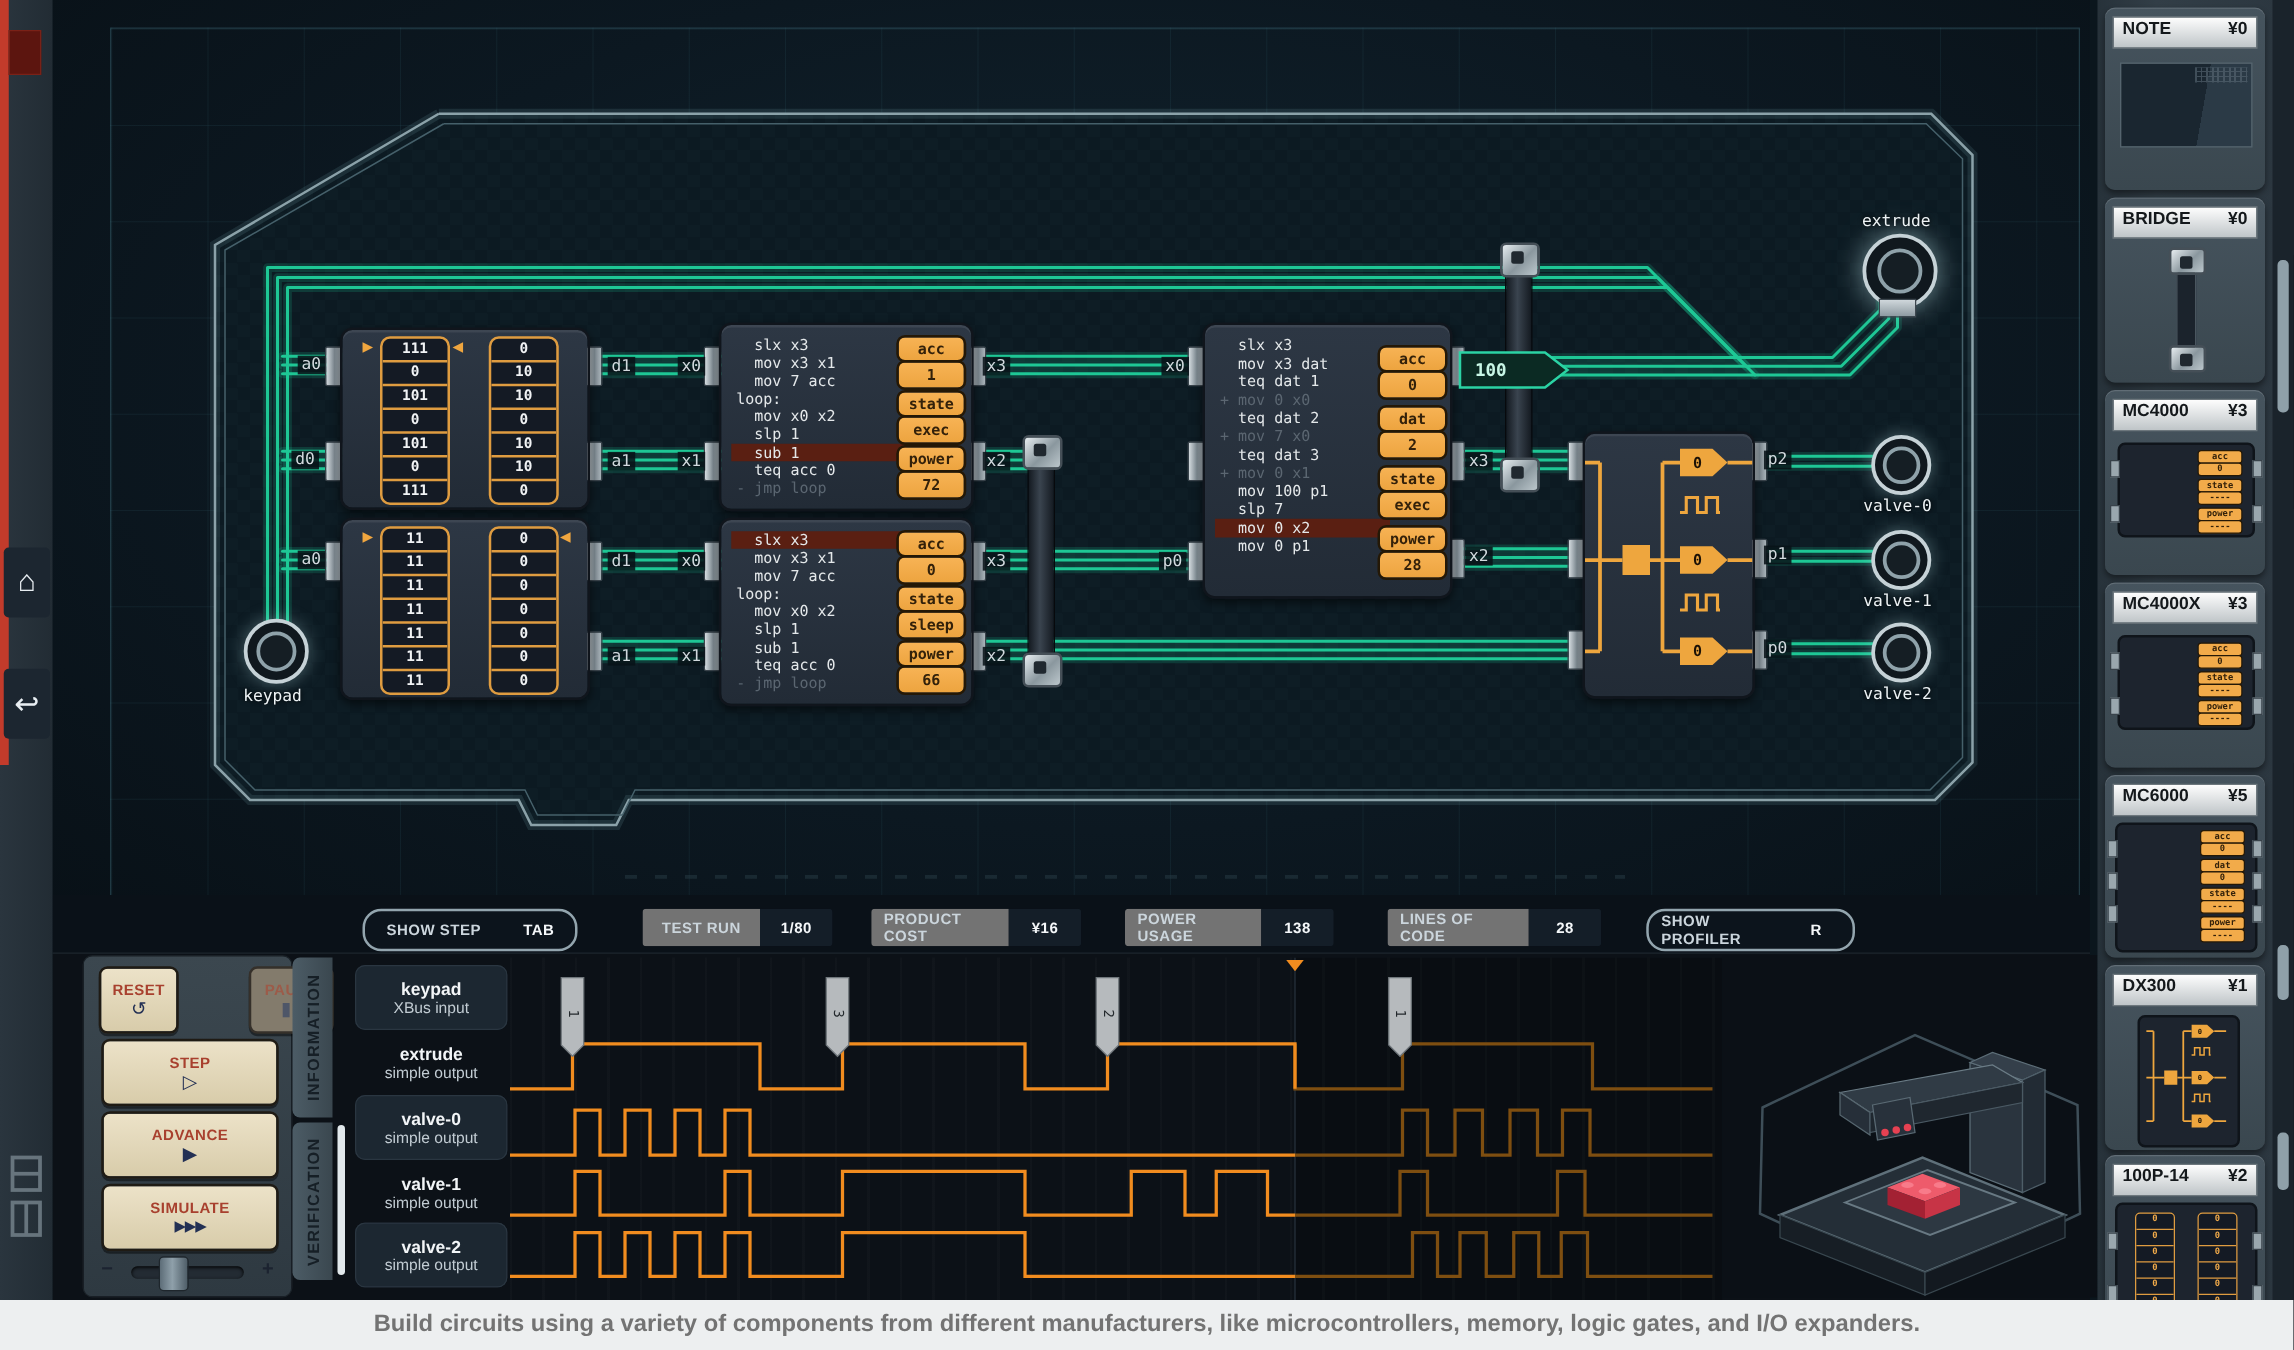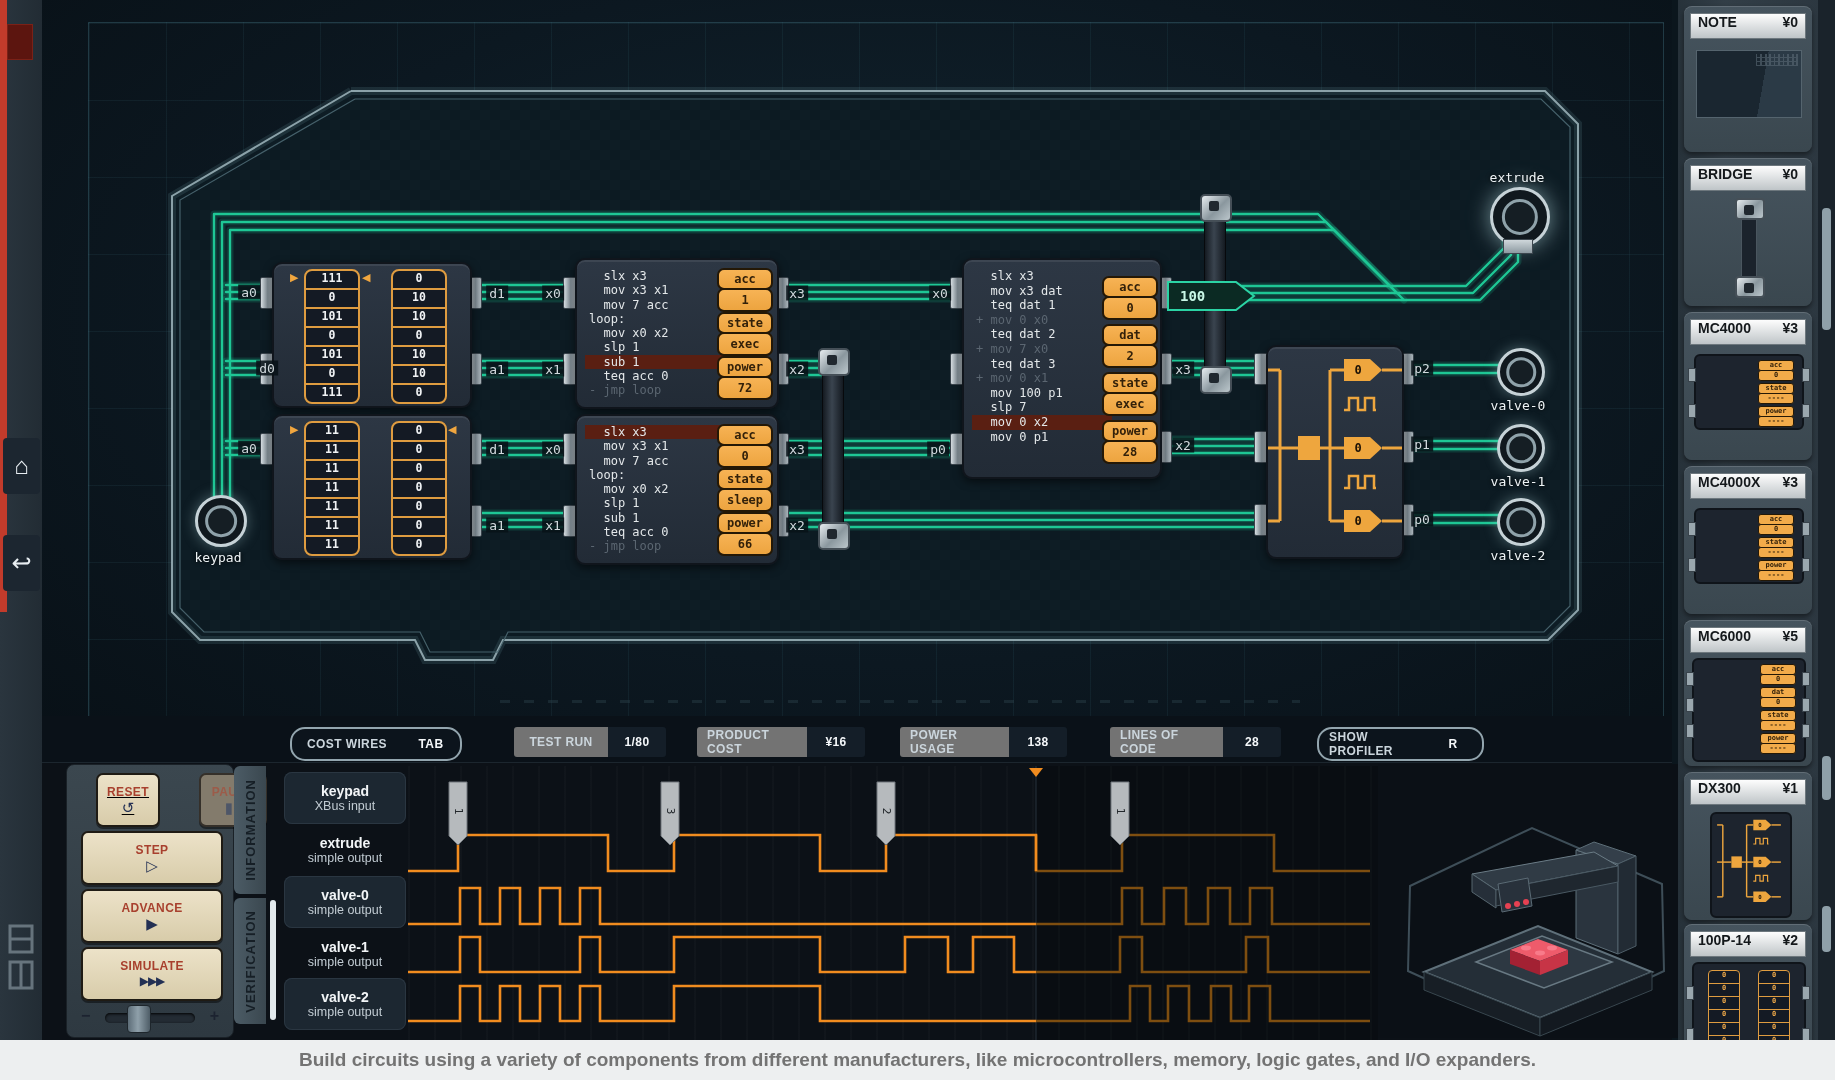--- a/index.html
+++ b/index.html
@@ -454,21 +454,21 @@
           <path d="M114,174 H134" stroke="#eea63e" stroke-width="3" fill="none"></path>
           <path d="M76,63 h5 v-12 h9 v12 h7 v-12 h9 v12 h2" stroke="#eea63e" stroke-width="2.5" fill="none"></path>
           <path d="M76,141 h5 v-12 h9 v12 h7 v-12 h9 v12 h2" stroke="#eea63e" stroke-width="2.5" fill="none"></path>
         </svg>
       </div>
       <svg width="92" height="34" id="valuetag">
         <path d="M2,3 H70 L88,17 L70,31 H2 Z" fill="#0b2a23" stroke="#2bd3a4" stroke-width="2"></path>
         <text x="14" y="22" style="font:bold 14px &quot;DejaVu Sans Mono&quot;,monospace;" fill="#c8f7e6">100</text>
       </svg>
       <div class="wlabel" style="left: 249px; top: 292px;">a0</div>
-      <div class="wlabel" style="left: 267px; top: 368px;">d0</div>
+      <div class="wlabel" style="left: 244px; top: 368px;">d0</div>
       <div class="wlabel" style="left: 249px; top: 448px;">a0</div>
       <div class="wlabel" style="left: 497px; top: 293px;">d1</div>
       <div class="wlabel" style="left: 553px; top: 293px;">x0</div>
       <div class="wlabel" style="left: 497px; top: 369px;">a1</div>
       <div class="wlabel" style="left: 553px; top: 369px;">x1</div>
       <div class="wlabel" style="left: 497px; top: 449px;">d1</div>
       <div class="wlabel" style="left: 553px; top: 449px;">x0</div>
       <div class="wlabel" style="left: 497px; top: 525px;">a1</div>
       <div class="wlabel" style="left: 553px; top: 525px;">x1</div>
       <div class="wlabel" style="left: 797px; top: 293px;">x3</div>
@@ -500,21 +500,21 @@
       </div>
       <div class="tlabel" style="left: 1518px; top: 474px;">valve-1</div>
       <div class="term-outer" style="left: 1497px; top: 498px; width: 42px; height: 42px; position: absolute;">
         <div class="term-inner"></div>
       </div>
       <div class="tlabel" style="left: 1518px; top: 548px;">valve-2</div>
     </div>
 
   <div id="status-bar">
       <div class="pill outlined" style="left: 290px; top: 727px; width: 168px; height: 30px; position: absolute;">
-        <span class="pl">COST WIRES</span>
+        <span class="pl">SHOW STEP</span>
         <span class="pv">TAB</span>
       </div>
       <div class="pill" style="left: 514px; top: 727px; width: 152px; height: 30px; position: absolute;">
         <span class="pl">TEST RUN</span>
         <span class="pv">1/80</span>
       </div>
       <div class="pill" style="left: 697px; top: 727px; width: 168px; height: 30px; position: absolute;">
         <span class="pl">PRODUCT COST</span>
         <span class="pv">¥16</span>
       </div>
@@ -528,21 +528,21 @@
       </div>
       <div class="pill outlined" style="left: 1317px; top: 727px; width: 163px; height: 30px; position: absolute;">
         <span class="pl">SHOW PROFILER</span>
         <span class="pv">R</span>
       </div>
     </div>
 
   <div id="bottom" class="abs"></div>
 
   <div id="ctrl-panel" class="abs">
-    <div class="cbtn" style="left:29px;top:8px;width:60px;height:50px;text-decoration:underline;">
+    <div class="cbtn" style="left:12px;top:8px;width:60px;height:50px;">
       <span class="t">RESET</span>
       <span class="i">↺</span>
     </div>
     <div class="cbtn disabled" style="left:88px;top:8px;width:64px;height:50px;">
       <span class="t">PAUSE</span>
       <span class="i">▮▮</span>
     </div>
     <div class="cbtn" style="left:14px;top:66px;width:138px;height:50px;">
       <span class="t">STEP</span>
       <span class="i">▷</span>

